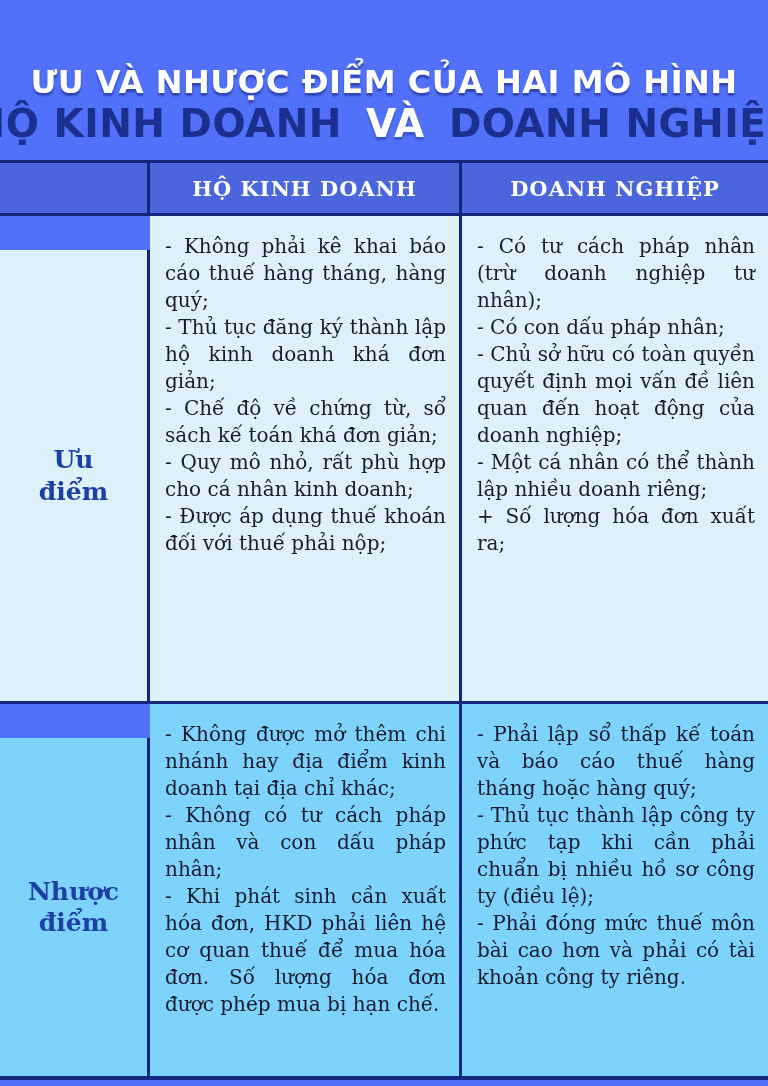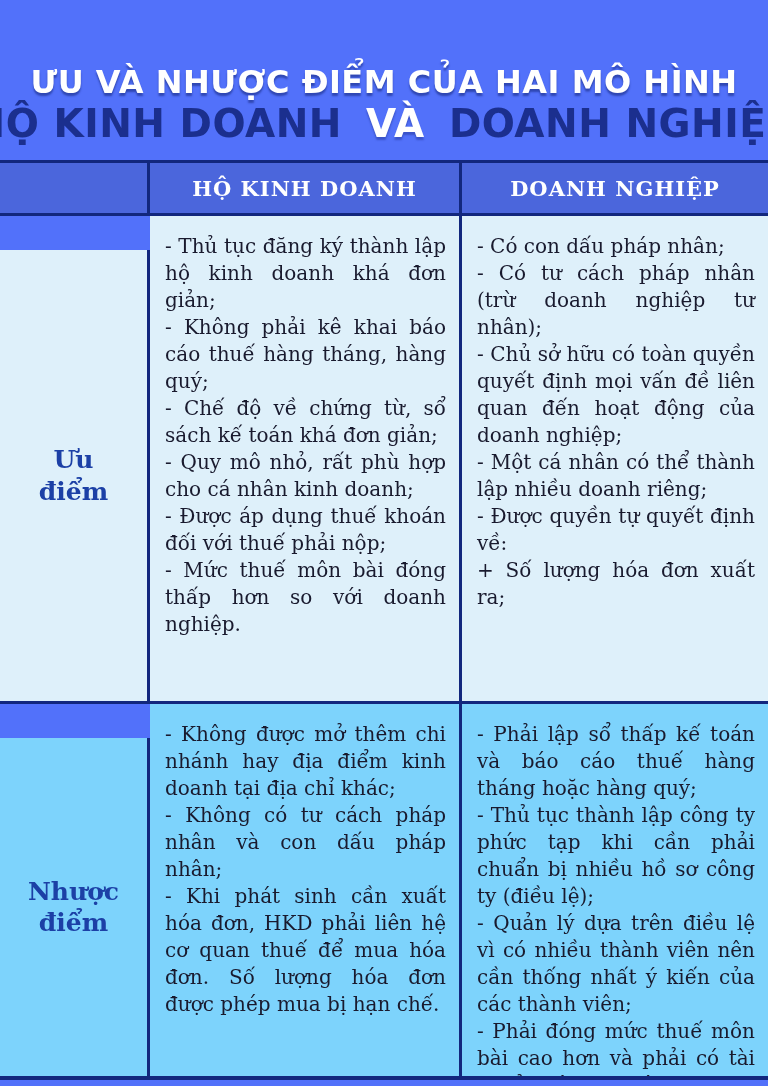--- a/index.html
+++ b/index.html
@@ -115,46 +115,43 @@
 
     <div class="t-row header-row">
       <div class="cell"></div>
       <div class="cell">HỘ KINH DOANH</div>
       <div class="cell">DOANH NGHIỆP</div>
     </div>
 
     <div class="t-row adv-row">
       <div class="cell label-cell">Ưu điểm</div>
       <div class="cell content-cell">
+          <p class="item">- Không phải kê khai báo cáo thuế hàng tháng, hàng quý;</p>
           <p class="item">- Thủ tục đăng ký thành lập hộ kinh doanh khá đơn giản;</p>
-          <p class="item">- Không phải kê khai báo cáo thuế hàng tháng, hàng quý;</p>
           <p class="item">- Chế độ về chứng từ, sổ sách kế toán khá đơn giản;</p>
           <p class="item">- Quy mô nhỏ, rất phù hợp cho cá nhân kinh doanh;</p>
           <p class="item">- Được áp dụng thuế khoán đối với thuế phải nộp;</p>
-          <p class="item">- Mức thuế môn bài đóng thấp hơn so với doanh nghiệp.</p>
         </div>
       <div class="cell content-cell">
+          <p class="item">- Có tư cách pháp nhân (trừ doanh nghiệp tư nhân);</p>
           <p class="item">- Có con dấu pháp nhân;</p>
-          <p class="item">- Có tư cách pháp nhân (trừ doanh nghiệp tư nhân);</p>
           <p class="item">- Chủ sở hữu có toàn quyền quyết định mọi vấn đề liên quan đến hoạt động của doanh nghiệp;</p>
           <p class="item">- Một cá nhân có thể thành lập nhiều doanh riêng;</p>
-          <p class="item">- Được quyền tự quyết định về:</p>
           <p class="item">+ Số lượng hóa đơn xuất ra;</p>
         </div>
     </div>
 
     <div class="t-row dis-row">
       <div class="cell label-cell">Nhược điểm</div>
       <div class="cell content-cell">
           <p class="item">- Không được mở thêm chi nhánh hay địa điểm kinh doanh tại địa chỉ khác;</p>
           <p class="item">- Không có tư cách pháp nhân và con dấu pháp nhân;</p>
           <p class="item">- Khi phát sinh cần xuất hóa đơn, HKD phải liên hệ cơ quan thuế để mua hóa đơn. Số lượng hóa đơn được phép mua bị hạn chế.</p>
         </div>
       <div class="cell content-cell">
           <p class="item">- Phải lập sổ thấp kế toán và báo cáo thuế hàng tháng hoặc hàng quý;</p>
           <p class="item">- Thủ tục thành lập công ty phức tạp khi cần phải chuẩn bị nhiều hồ sơ công ty (điều lệ);</p>
-          <p class="item">- Quản lý dựa trên điều lệ vì có nhiều thành viên nên cần thống nhất ý kiến của các thành viên;</p>
           <p class="item">- Phải đóng mức thuế môn bài cao hơn và phải có tài khoản công ty riêng.</p>
         </div>
     </div>
 
   </div>
 </div>
 
 </body></html>

